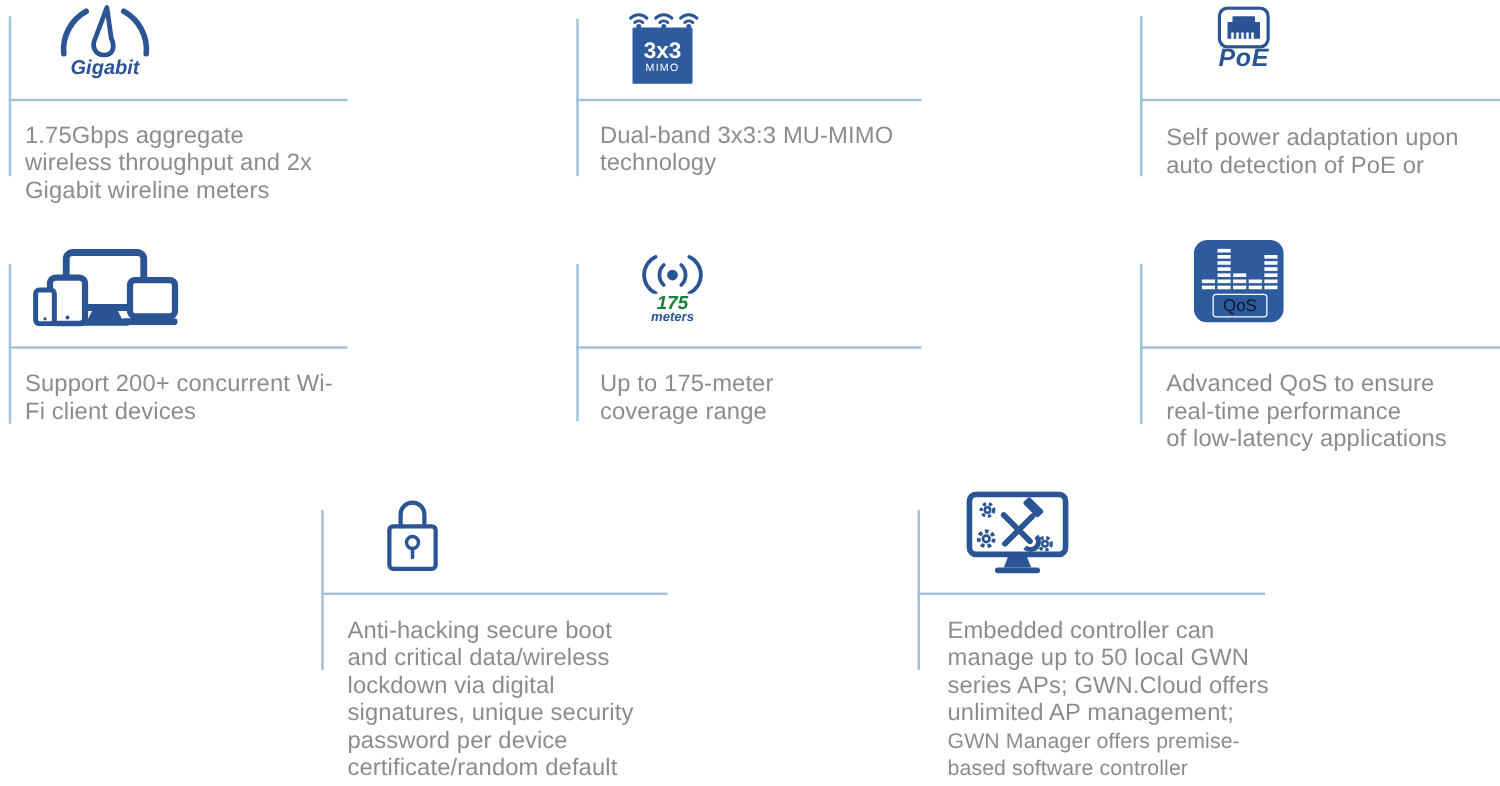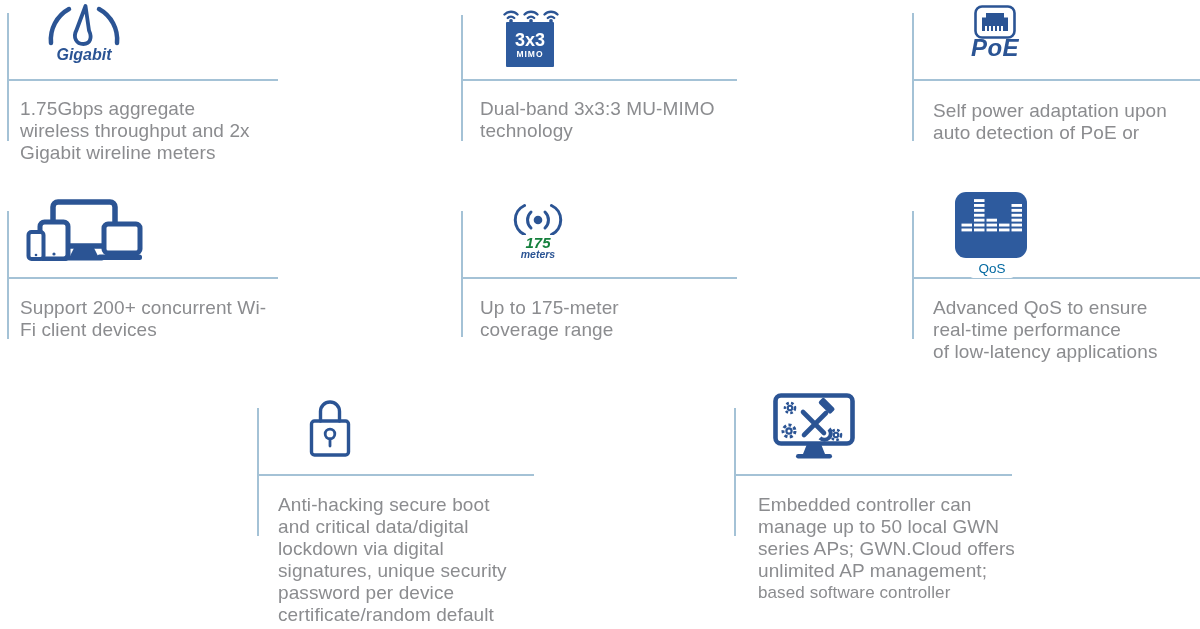--- a/index.html
+++ b/index.html
@@ -6,30 +6,30 @@
   #page{position:relative;width:1200px;height:629px;background:#ffffff;overflow:hidden;
         font-family:"Liberation Sans",sans-serif;padding-left:32px;}
   .feature{position:absolute;}
   .vline{position:absolute;width:2px;background:#a4c2d6;}
   .hline{position:absolute;height:2px;background:#a4c2d6;}
   .ftext{position:absolute;color:#8b8c8f;font-size:19px;line-height:22px;letter-spacing:.1px;}
   .tl{white-space:nowrap;}
   .tl.sub{font-size:17px;}
   .icon-wrap{position:absolute;text-align:center;}
   .icon-label{color:#2b5494;font-style:italic;font-weight:bold;font-size:16px;line-height:17px;}
-  .poe-label{font-size:24px;letter-spacing:.5px;}
+  .poe-label{font-size:20px;letter-spacing:.5px;}
   .mimo-box{position:absolute;width:48px;height:45px;border-radius:1px;background:#2e5b9e;
             display:flex;flex-direction:column;align-items:center;justify-content:center;color:#fff;}
   .mimo-big{font-weight:bold;font-size:18px;line-height:18px;}
-  .mimo-small{font-weight:bold;font-size:8.5px;line-height:10px;letter-spacing:1px;}
+  .mimo-small{font-weight:normal;font-size:8.5px;line-height:10px;letter-spacing:1px;}
   .range-big{color:#15803d;font-style:italic;font-weight:bold;font-size:15px;line-height:15px;}
   .range-small{color:#2b5494;font-style:italic;font-weight:bold;font-size:10.5px;line-height:11px;margin-top:-1px;text-align:center;}
   .qos-wrap{position:absolute;width:72px;height:66px;}
   .qos-label{position:absolute;left:15px;top:43px;width:42px;height:17px;border:1.5px solid #fff;
-             border-radius:3px;color:#0369a1;font-size:13.5px;line-height:17px;text-align:center;margin-top:24px;}
+             border-radius:3px;color:#0f172a;font-size:13.5px;line-height:17px;text-align:center;}
   svg{display:block;}
 </style>
 </head>
 <body>
 
 <div id="page">
 
   <div class="feature" style="left:0;top:0;width:286px;height:190px">
     <div class="vline" style="left:7px;top:13px;height:128px"></div>
     <div class="hline" style="left:7px;top:79px;width:271px"></div>
@@ -193,21 +193,21 @@
         <g stroke="#2b5494" fill="none">
           <path d="M14.5 26 V16.5 A9.5 9.5 0 0 1 33.5 16.5 V26" stroke-width="3.4" stroke-linecap="round"></path>
           <rect x="5.5" y="26" width="37" height="34" rx="3" stroke-width="3.4"></rect>
           <circle cx="24" cy="39" r="4.8" stroke-width="2.8"></circle>
           <path d="M24 44 V51" stroke-width="2.8" stroke-linecap="round"></path>
         </g>
       </svg>
     </div>
     <div class="ftext" style="left:28px;top:99px">
       <div class="tl">Anti-hacking secure boot</div>
-      <div class="tl">and critical data/digital</div>
+      <div class="tl">and critical data/wireless</div>
       <div class="tl">lockdown via digital</div>
       <div class="tl">signatures, unique security</div>
       <div class="tl">password per device</div>
       <div class="tl">certificate/random default</div>
     </div>
   </div>
 
   <div class="feature" style="left:727px;top:395px;width:300px;height:234px">
     <div class="vline" style="left:7px;top:13px;height:128px"></div>
     <div class="hline" style="left:7px;top:79px;width:278px"></div>
@@ -228,17 +228,18 @@
         <rect x="45" y="9" width="17" height="7.5" rx="2" fill="#2b5494" transform="rotate(45 53.5 13)"></rect>
         <path d="M30 19 L51 40" stroke="#2b5494" stroke-width="4.6" stroke-linecap="round"></path>
         <path d="M56 36 a6.2 6.2 0 1 1 -9 8.8" fill="none" stroke="#2b5494" stroke-width="4"></path>
       </svg>
     </div>
     <div class="ftext" style="left:31px;top:99px">
       <div class="tl">Embedded controller can</div>
       <div class="tl">manage up to 50 local GWN</div>
       <div class="tl">series APs; GWN.Cloud offers</div>
       <div class="tl">unlimited AP management;</div>
+      <div class="tl sub">GWN Manager offers premise-</div>
       <div class="tl sub">based software controller</div>
     </div>
   </div>
 
 </div>
 
 </body></html>

